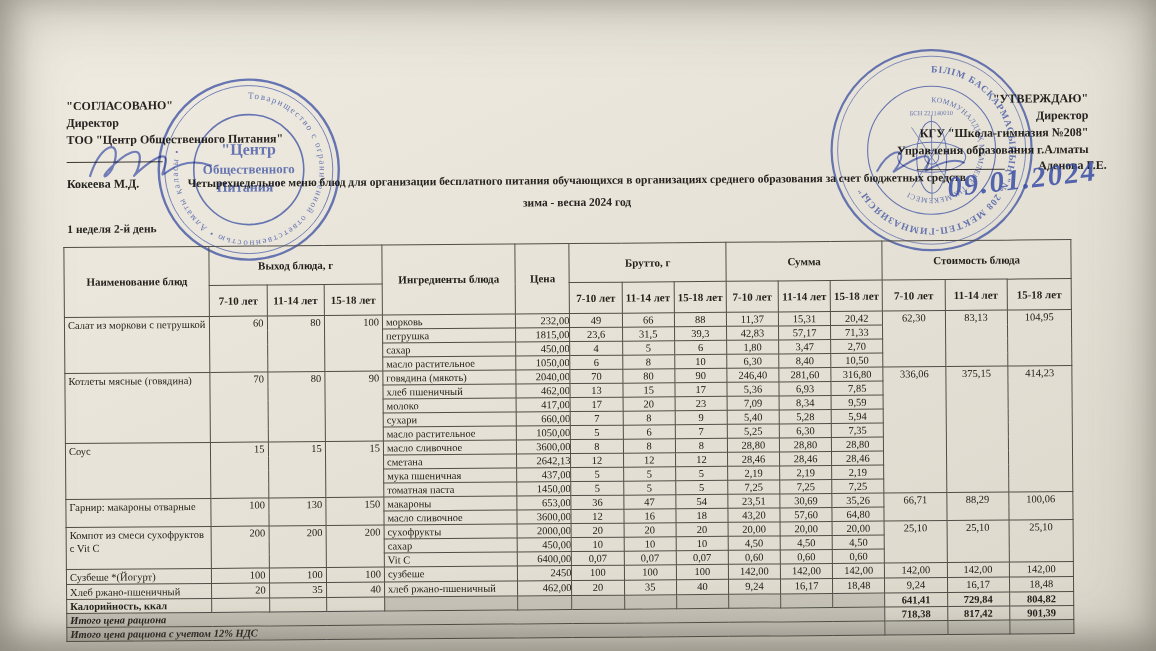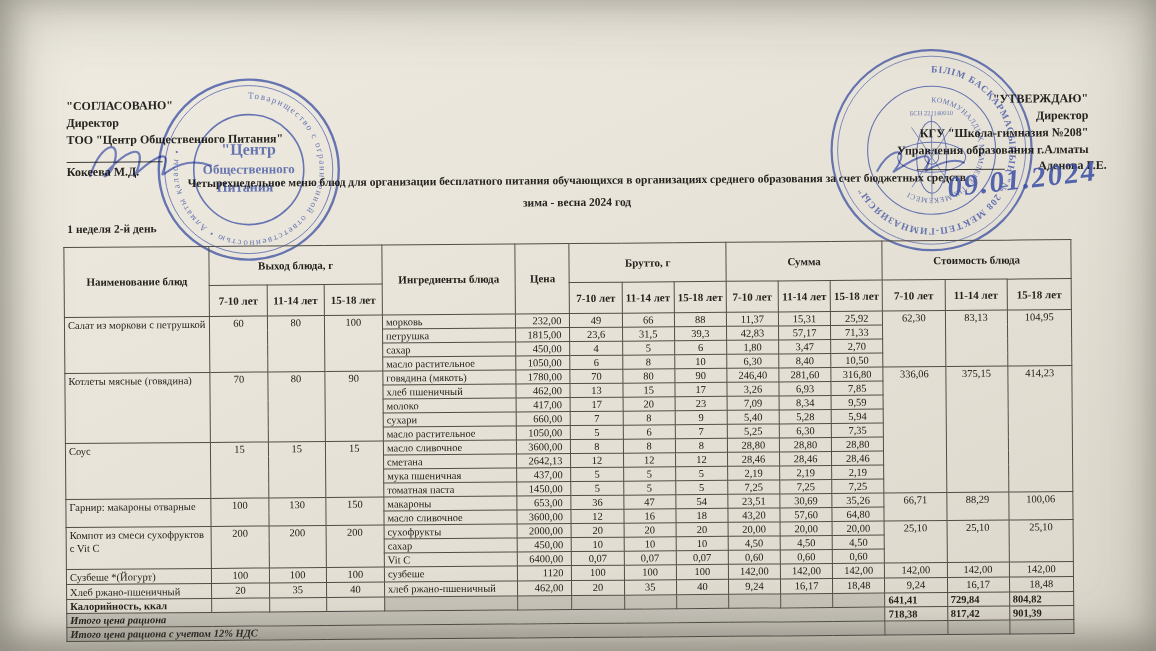--- a/index.html
+++ b/index.html
@@ -23,42 +23,42 @@
     font-size:29px;letter-spacing:2px;transform:rotate(-6deg);opacity:.85;white-space:nowrap;}
   
   table{position:absolute;left:64px;top:243px;border-collapse:collapse;table-layout:fixed;width:1008px;
     font-size:10.5px;color:#24221d;}
   th,td{border:1px solid #514e47;overflow:hidden;white-space:nowrap;padding:0 3px;}
   thead th{font-weight:bold;font-size:11px;text-align:center;white-space:normal;line-height:13px;}
   thead tr:first-child th{height:38px;}
   thead tr:last-child th{height:30px;}
   tbody td{height:13px;line-height:12px;}
   td.dish{vertical-align:top;text-align:left;white-space:normal;line-height:13px;padding-top:1px;}
-  td.out{vertical-align:top;text-align:center;padding-top:1px;}
+  td.out{vertical-align:top;text-align:right;padding-top:1px;}
   td.ing{text-align:left;}
-  td.price{text-align:right;padding-right:8px;}
+  td.price{text-align:right;padding-right:0;}
   td.num{text-align:center;}
   td.cost{vertical-align:top;text-align:center;padding-top:1px;}
   td.shade{background:#c8c4ba;}
   td.flabel{font-weight:bold;text-align:left;}
   td.tlabel{font-weight:bold;font-style:italic;text-align:left;background:#c8c4ba;}
-  td.fval{font-weight:bold;text-align:left;}
+  td.fval{font-weight:bold;text-align:center;}
 </style>
 </head>
 <body>
 
 <div class="photo">
   <div class="paper"></div>
   <div class="content">
 
     <div class="ap" style="left:68px;top:95px">"СОГЛАСОВАНО"</div>
     <div class="ap" style="left:68px;top:112px">Директор</div>
     <div class="ap" style="left:68px;top:129px">ТОО "Центр Общественного Питания"</div>
     <div class="hline" style="left:68px;top:158px;width:96px"></div>
-    <div class="ap" style="left:68px;top:161px">Кокеева М.Д.</div>
+    <div class="ap" style="left:68px;top:173px">Кокеева М.Д.</div>
 
     <div class="ap r" style="right:66px;top:95px">"УТВЕРЖДАЮ"</div>
     <div class="ap r" style="right:66px;top:112px">Директор</div>
     <div class="ap r" style="right:66px;top:129px">КГУ "Школа-гимназия №208"</div>
     <div class="ap r" style="right:66px;top:146px">Управления образования г.Алматы</div>
     <div class="hline" style="right:150px;top:172px;width:88px"></div>
     <div class="ap r" style="right:48px;top:162px">Аденова Г.Е.</div>
 
     <div class="title1">Четырехнедельное меню блюд для организации бесплатного питания обучающихся в организациях среднего образования за счет бюджетных средств</div>
     <div class="title2">зима - весна 2024 год</div>
@@ -159,21 +159,21 @@
             <td rowspan="4" class="out">60</td>
             <td rowspan="4" class="out">80</td>
             <td rowspan="4" class="out">100</td>
             <td class="ing">морковь</td>
             <td class="price">232,00</td>
             <td class="num">49</td>
             <td class="num">66</td>
             <td class="num">88</td>
             <td class="num">11,37</td>
             <td class="num">15,31</td>
-            <td class="num">25,92</td>
+            <td class="num">20,42</td>
             <td rowspan="4" class="cost">62,30</td>
             <td rowspan="4" class="cost">83,13</td>
             <td rowspan="4" class="cost">104,95</td>
           </tr>
           <tr>
             <td class="ing">петрушка</td>
             <td class="price">1815,00</td>
             <td class="num">23,6</td>
             <td class="num">31,5</td>
             <td class="num">39,3</td>
@@ -200,38 +200,38 @@
             <td class="num">6,30</td>
             <td class="num">8,40</td>
             <td class="num">10,50</td>
           </tr>
           <tr>
             <td rowspan="5" class="dish">Котлеты мясные (говядина)</td>
             <td rowspan="5" class="out">70</td>
             <td rowspan="5" class="out">80</td>
             <td rowspan="5" class="out">90</td>
             <td class="ing">говядина (мякоть)</td>
-            <td class="price">1780,00</td>
+            <td class="price">2040,00</td>
             <td class="num">70</td>
             <td class="num">80</td>
             <td class="num">90</td>
             <td class="num">246,40</td>
             <td class="num">281,60</td>
             <td class="num">316,80</td>
             <td rowspan="9" class="cost">336,06</td>
             <td rowspan="9" class="cost">375,15</td>
             <td rowspan="9" class="cost">414,23</td>
           </tr>
           <tr>
             <td class="ing">хлеб пшеничный</td>
             <td class="price">462,00</td>
             <td class="num">13</td>
             <td class="num">15</td>
             <td class="num">17</td>
-            <td class="num">3,26</td>
+            <td class="num">5,36</td>
             <td class="num">6,93</td>
             <td class="num">7,85</td>
           </tr>
           <tr>
             <td class="ing">молоко</td>
             <td class="price">417,00</td>
             <td class="num">17</td>
             <td class="num">20</td>
             <td class="num">23</td>
             <td class="num">7,09</td>
@@ -365,21 +365,21 @@
             <td class="num">0,60</td>
             <td class="num">0,60</td>
             <td class="num">0,60</td>
           </tr>
           <tr>
             <td class="dish">Сузбеше *(Йогурт)</td>
             <td class="out">100</td>
             <td class="out">100</td>
             <td class="out">100</td>
             <td class="ing">сузбеше</td>
-            <td class="price">1120</td>
+            <td class="price">2450</td>
             <td class="num">100</td>
             <td class="num">100</td>
             <td class="num">100</td>
             <td class="num">142,00</td>
             <td class="num">142,00</td>
             <td class="num">142,00</td>
             <td class="cost">142,00</td>
             <td class="cost">142,00</td>
             <td class="cost">142,00</td>
           </tr>

